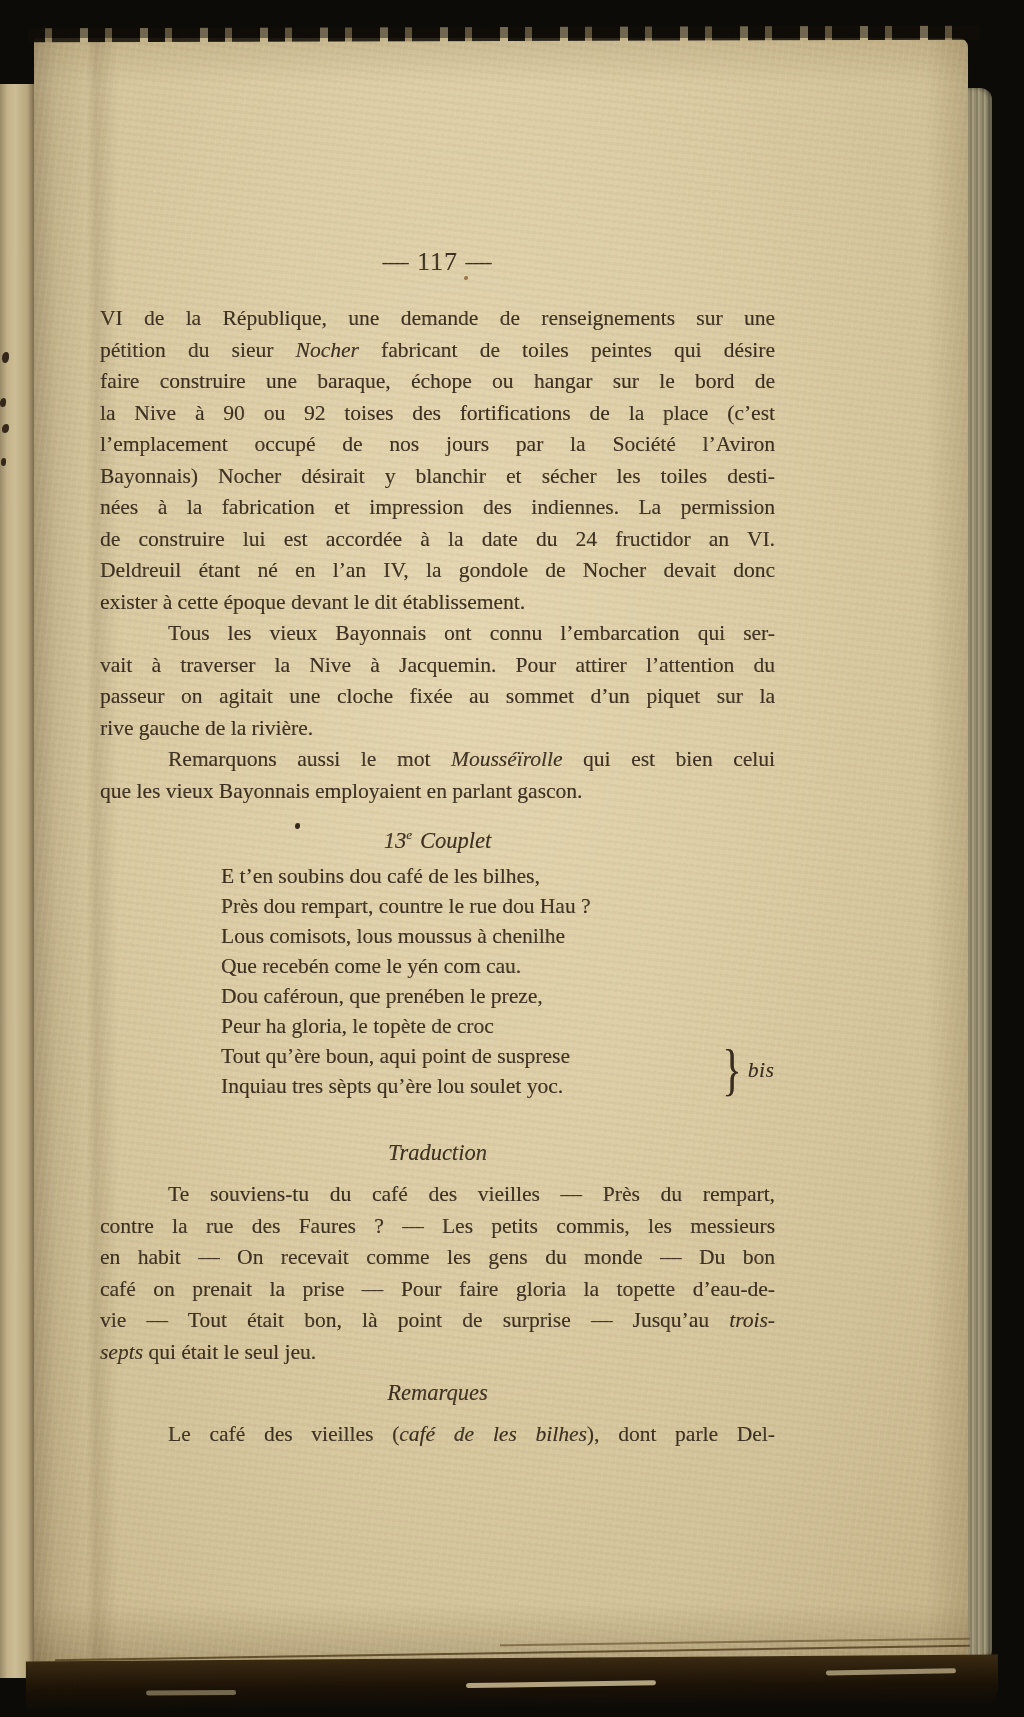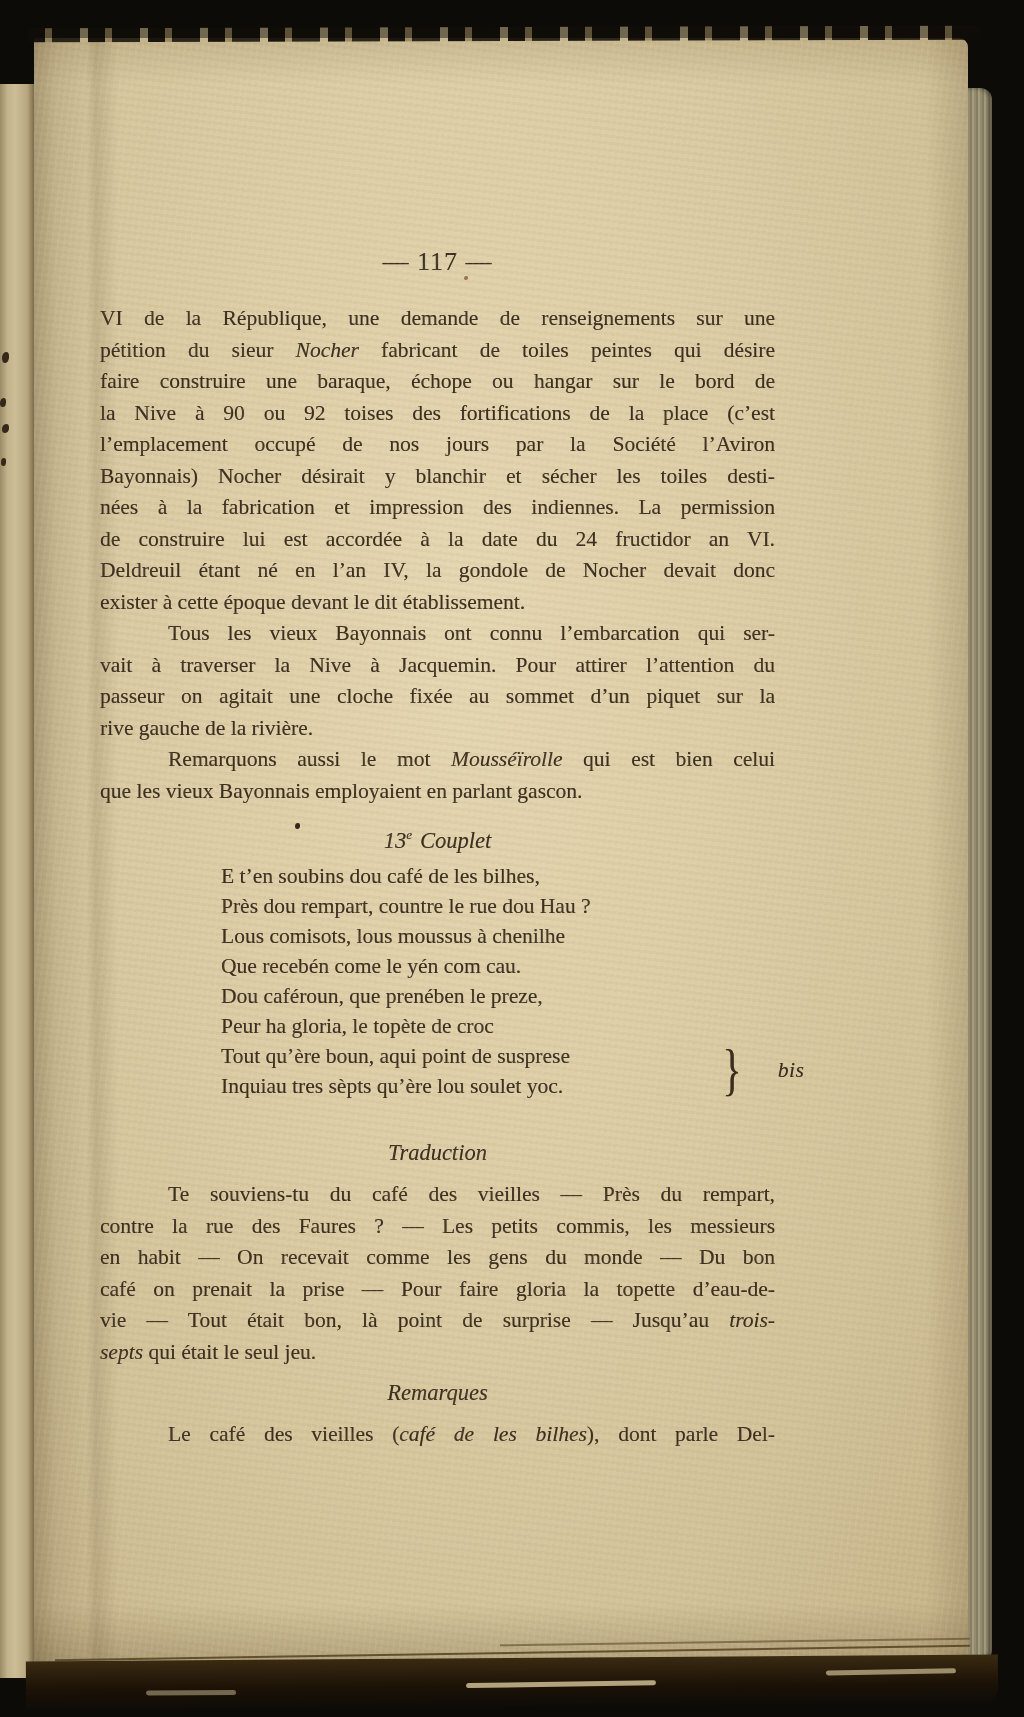--- a/index.html
+++ b/index.html
@@ -98,21 +98,21 @@
   .poem .tline{height:30px;line-height:30px;text-align:left;text-align-last:left;}
   .trad-head{margin-top:36px;}
   .trad-par{margin-top:10px;}
   .rem-head{margin-top:9px;}
   .rem-par{margin-top:10px;}
   .rem-par .tline{text-align-last:justify;}
   i{font-style:italic;}
   
   .bis-group{position:absolute;left:618px;top:999px;height:66px;display:flex;align-items:center;z-index:6;}
   .brace{font-size:58px;line-height:62px;transform:scaleX(.7);color:#3b2e20;font-weight:400;}
-  .bis-label{font-style:italic;font-size:21.5px;margin-left:32px;letter-spacing:.5px;}
+  .bis-label{font-style:italic;font-size:21.5px;margin-left:2px;letter-spacing:.5px;}
 </style>
 </head>
 <body>
 
 <div class="scene">
 
   <div class="left-edge"></div>
   <div class="deckle"></div>
   <div class="fore-edge"></div>
 

